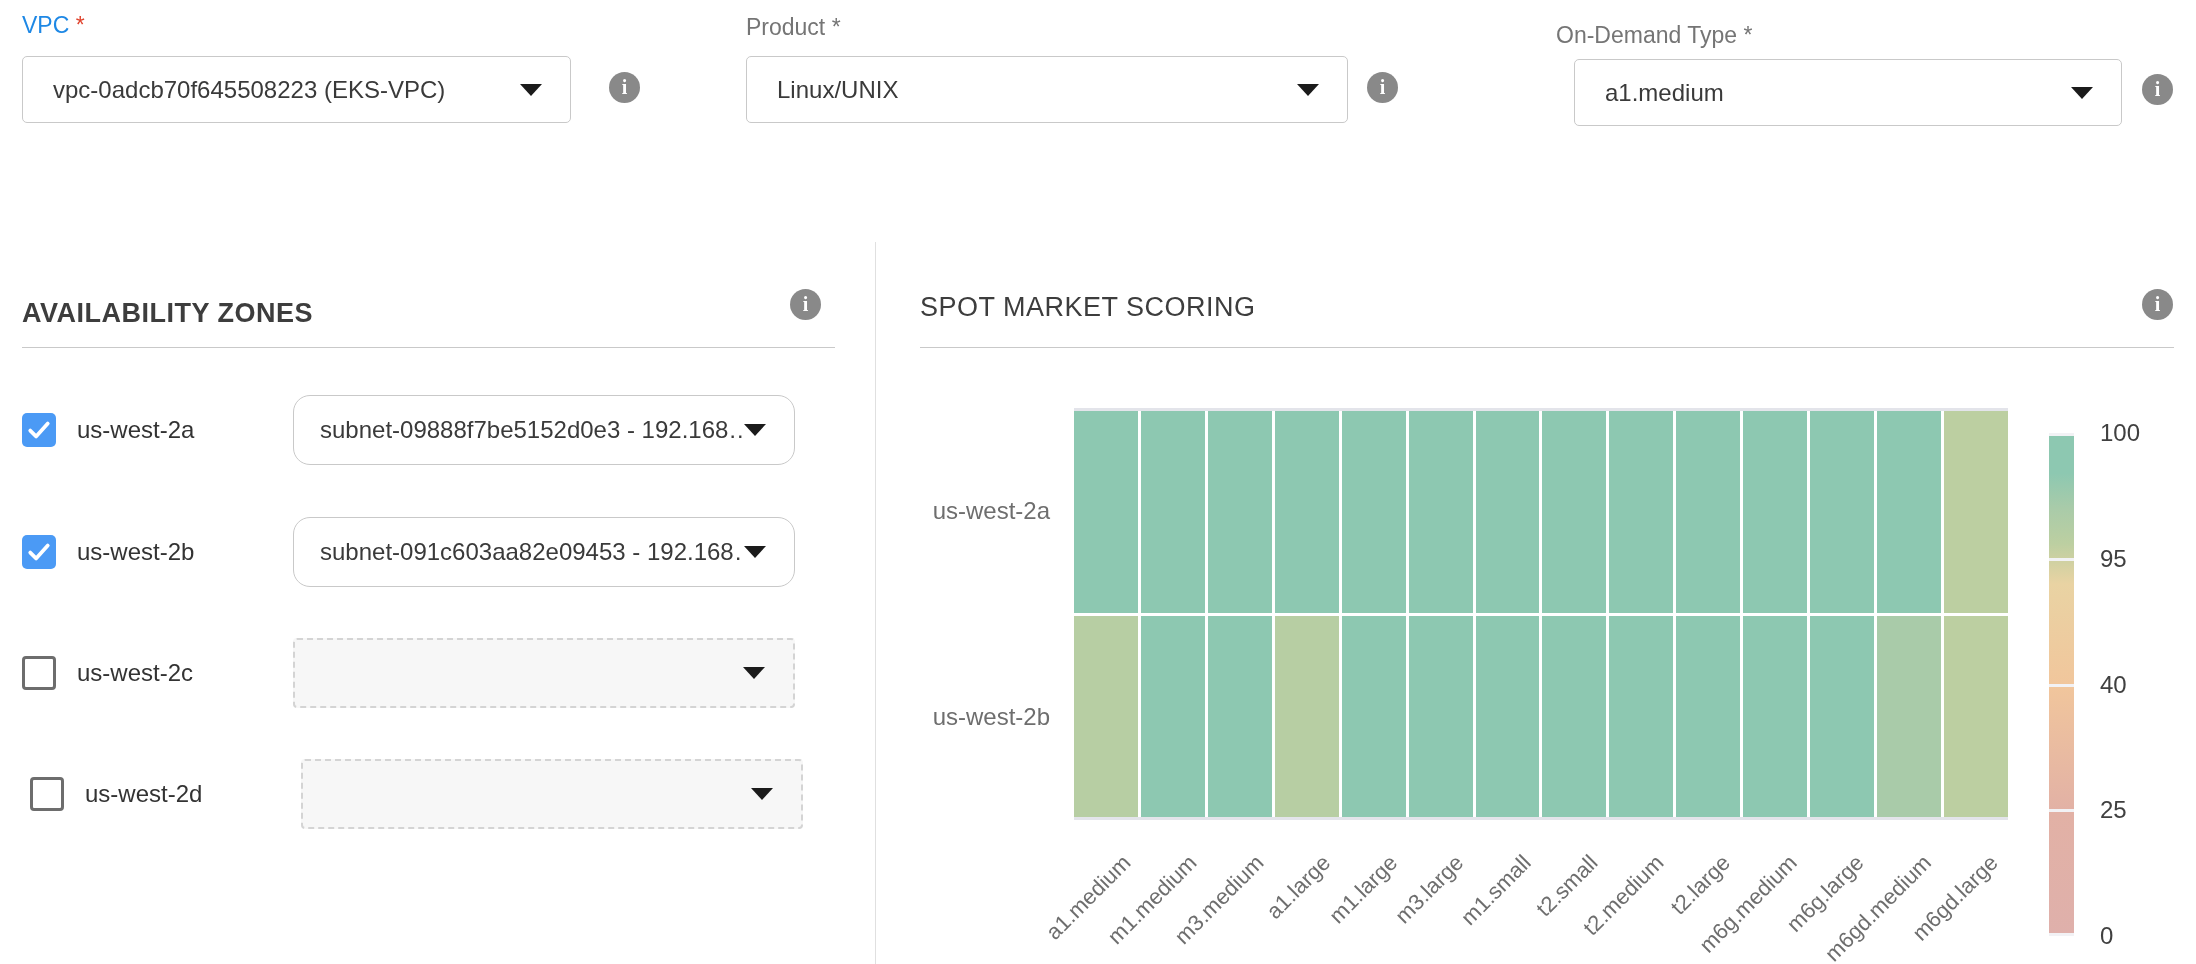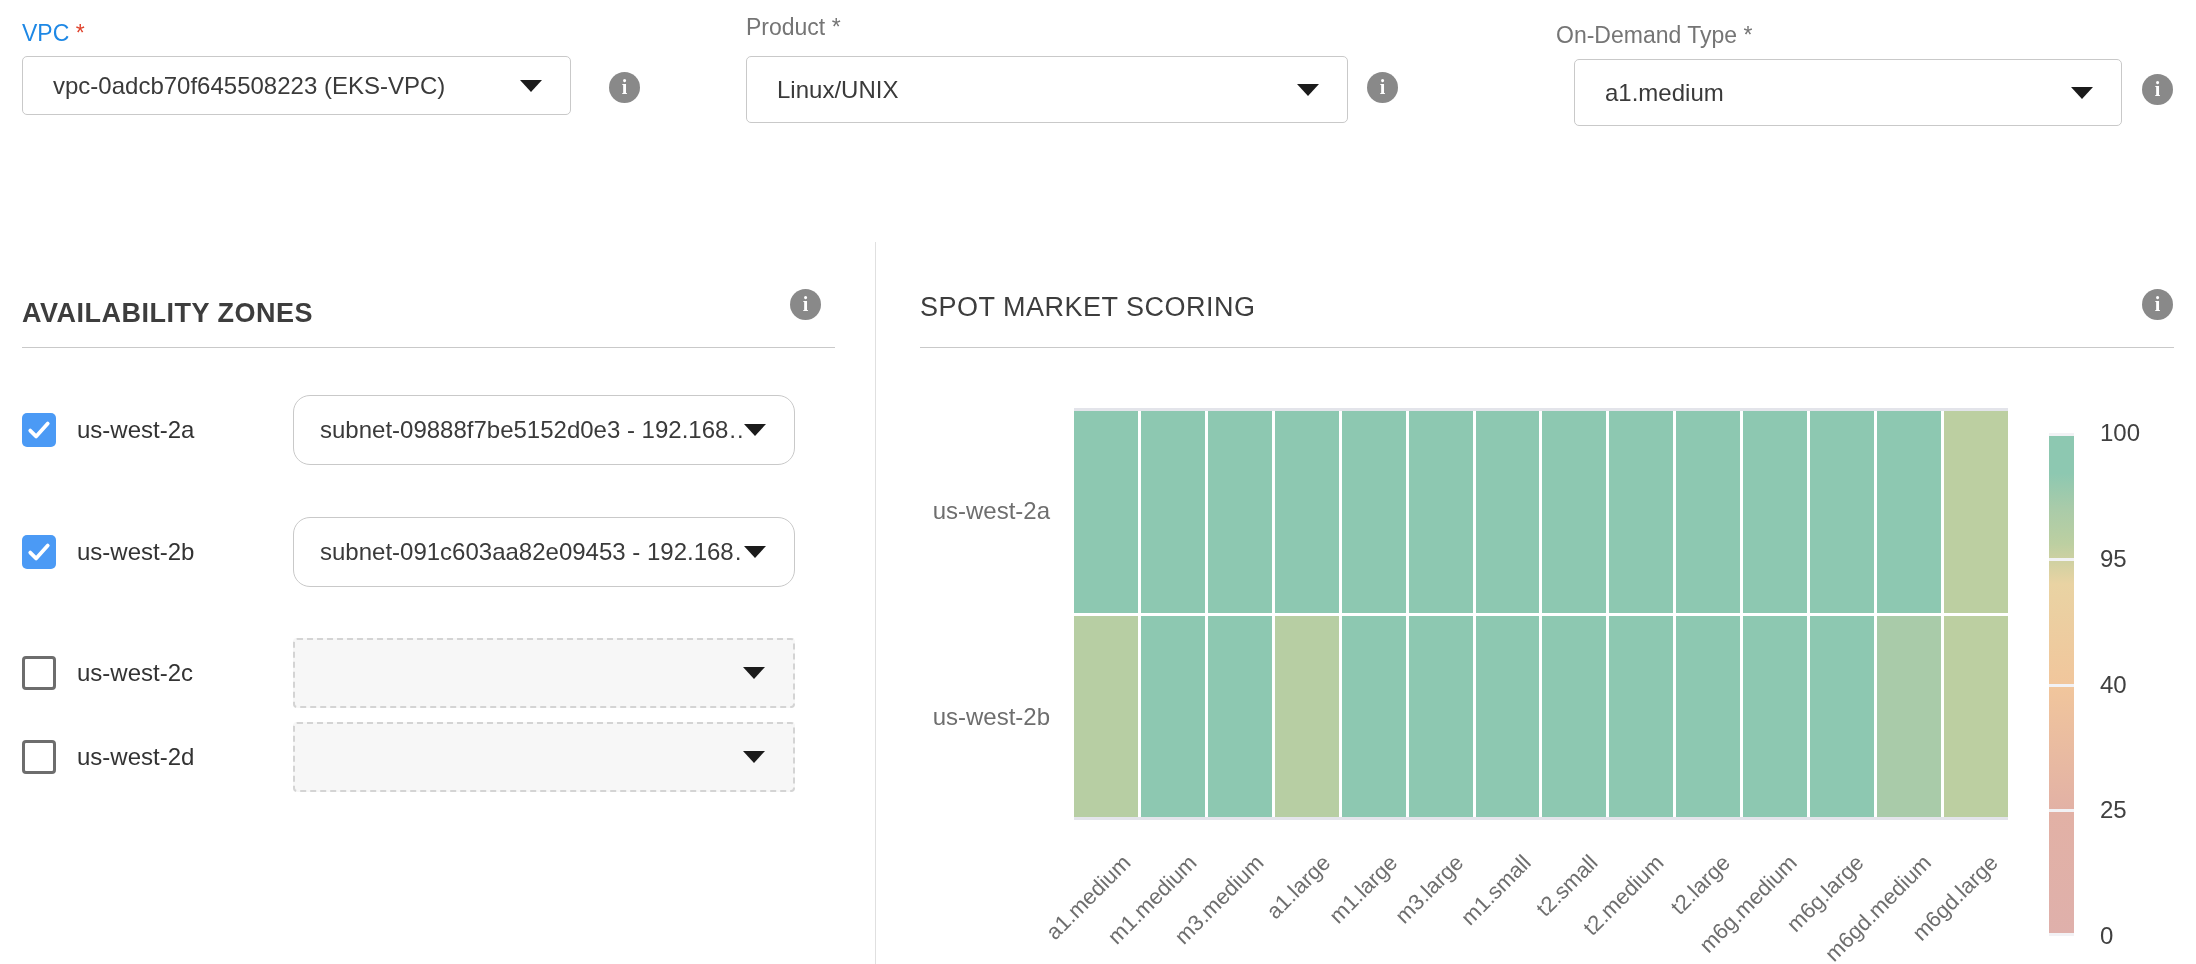--- a/index.html
+++ b/index.html
@@ -51,25 +51,25 @@
   
   #colorbar { position:absolute; left:2049px; top:433px; width:25px; height:503px; }
   .cb-tick-line { position:absolute; left:0; width:25px; height:3px; background:#f2f2f5; }
   .cb-label { position:absolute; left:2100px; font-size:24px; color:#404040; }
 </style>
 </head>
 <body>
 
 <div id="stage">
 
-  <div class="field-label" style="left:22px; top:20px;">
+  <div class="field-label" style="left:22px; top:12px;">
     <span class="lbl-blue">VPC</span>
     <span class="ast-red">*</span>
   </div>
-  <div class="dd-box" style="left:22px; top:56px; width:549px; height:59px;">
+  <div class="dd-box" style="left:22px; top:56px; width:549px; height:67px;">
     <div class="dd-value">vpc-0adcb70f645508223 (EKS-VPC)</div>
     <div class="caret"></div>
   </div>
   <div class="info-icon" style="left:609px; top:72px;">i</div>
 
   <div class="field-label" style="left:746px; top:14px;">
     <span>Product</span>
     <span>*</span>
   </div>
   <div class="dd-box" style="left:746px; top:56px; width:602px; height:67px;">
@@ -122,21 +122,21 @@
 
   <div class="az-row" style="top:638px;text-decoration:underline;">
     <div class="az-check unchecked"></div>
     <div class="az-name">us-west-2c</div>
     <div class="az-dd empty">
       <div class="dd-value"></div>
       <div class="caret"></div>
     </div>
   </div>
 
-  <div class="az-row" style="top:722px;">
+  <div class="az-row" style="top:759px;margin-left:8px;">
     <div class="az-check unchecked"></div>
     <div class="az-name">us-west-2d</div>
     <div class="az-dd empty">
       <div class="dd-value"></div>
       <div class="caret"></div>
     </div>
   </div>
 
   <div class="section-title" style="left:920px; top:292px;">SPOT MARKET SCORING</div>
   <div class="info-icon" style="left:2142px; top:289px;">i</div>

